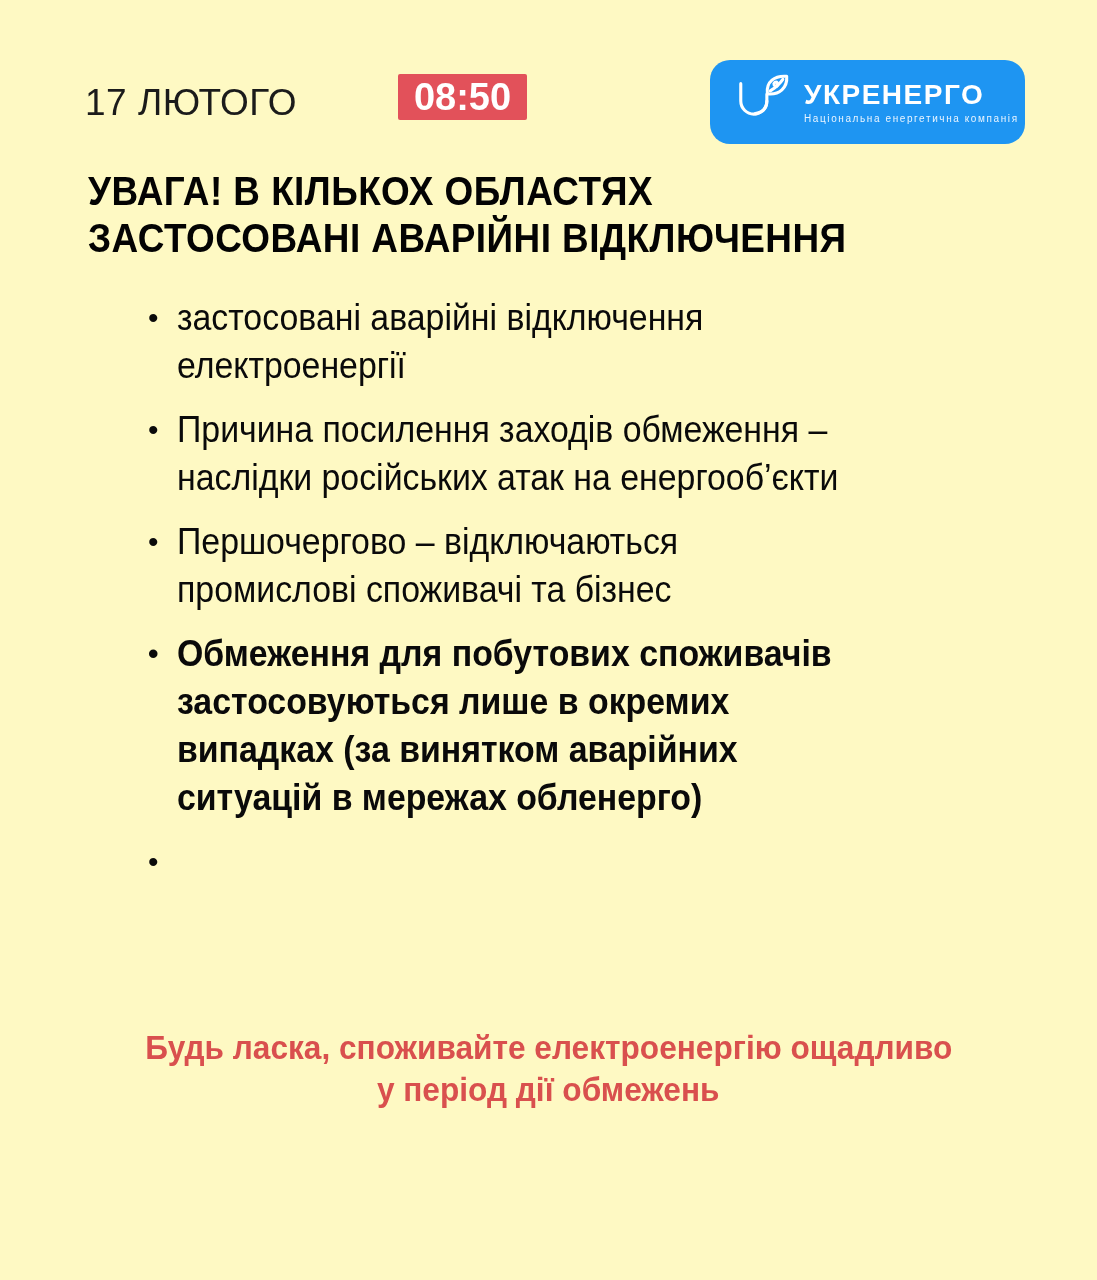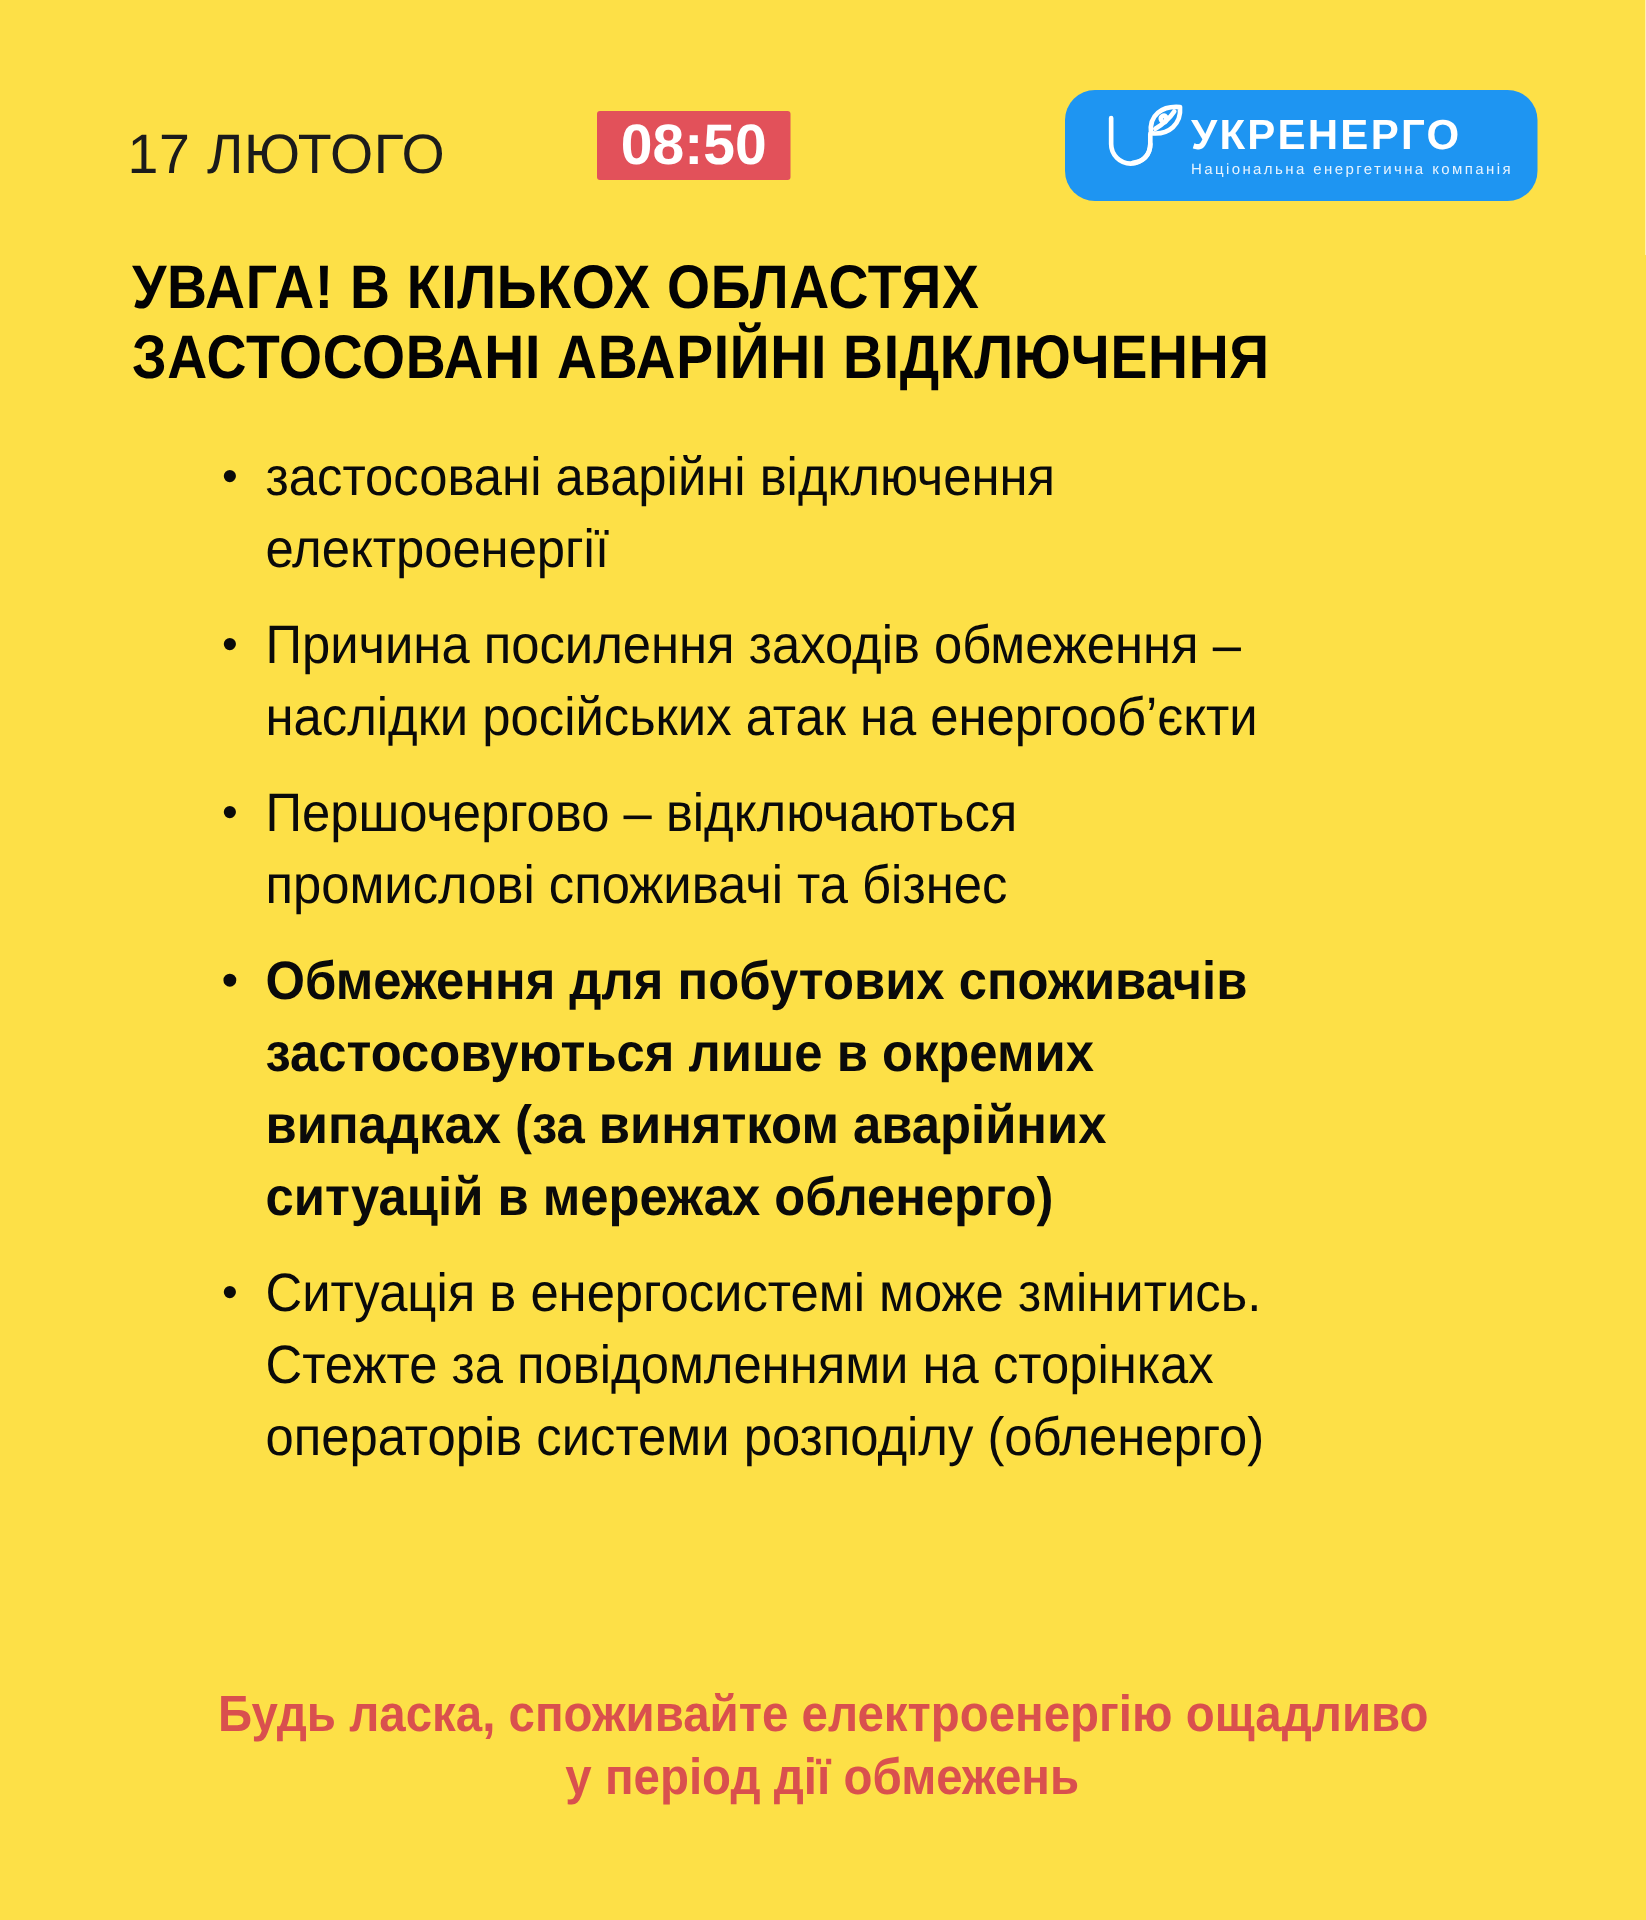--- a/index.html
+++ b/index.html
@@ -30,26 +30,26 @@
     width: 129px; height: 46px;
     display: flex; align-items: center; justify-content: center;
     color: #ffffff;
     font-weight: 700;
     font-size: 38px;
     border-radius: 2px;
   }
   .logo {
     position: absolute;
     left: 710px; top: 60px;
-    width: 315px; height: 74px;
+    width: 315px; height: 84px;
     border-radius: 20px;
     display: flex; align-items: center;
     box-sizing: border-box;
     padding: 0 14px 0 22px;
-    gap: 0;
+    gap: 10px;
   }
   .logo-mark { flex: 0 0 auto; width: 62px; height: 58px; }
   .logo-text { display: flex; flex-direction: column; min-width: 0; }
   .logo-title {
     color: #ffffff;
     font-weight: 700;
     font-size: 28px;
     letter-spacing: 1.5px;
     line-height: 30px;
     white-space: nowrap;
@@ -107,21 +107,21 @@
     text-align: center;
     font-weight: 700;
     font-size: 34px;
     line-height: 42px;
   }
   .f-line { height: 42px; }
 </style>
 </head>
 <body>
 
-<div class="page" style="background: #fde047;">
+<div class="page" style="background: #fef9c3;">
 
   <div class="date">17 ЛЮТОГО</div>
 
   <div class="time-badge" style="background: rgb(226, 81, 90); color: rgb(255, 255, 255);">
     <span>08:50</span>
   </div>
 
   <div class="logo" style="background: rgb(30, 149, 242);">
     <span class="logo-mark">
       <svg viewBox="0 0 64 60" width="62" height="58" fill="none" stroke="#ffffff" stroke-width="3.2" stroke-linecap="round" stroke-linejoin="round">
@@ -177,25 +177,20 @@
         <span class="dot">•</span>
         <div>
           <div class="b-line"><span class="cond cond-b"><span>Обмеження для побутових споживачів</span></span></div>
           <div class="b-line"><span class="cond cond-b"><span>застосовуються лише в окремих</span></span></div>
           <div class="b-line"><span class="cond cond-b"><span>випадках (за винятком аварійних</span></span></div>
           <div class="b-line"><span class="cond cond-b"><span>ситуацій в мережах обленерго)</span></span></div>
         </div>
       </li>
       <li class="bullet">
         <span class="dot">•</span>
-        <div>
-          <div class="b-line"><span class="cond cond-b"><span>Ситуація в енергосистемі може змінитись.</span></span></div>
-          <div class="b-line"><span class="cond cond-b"><span>Стежте за повідомленнями на сторінках</span></span></div>
-          <div class="b-line"><span class="cond cond-b"><span>операторів системи розподілу (обленерго)</span></span></div>
-        </div>
       </li>
     </ul>
 
   <div class="footer" style="color: rgb(217, 80, 78);">
     <div class="f-line">
       <span class="cond cond-f">Будь ласка, споживайте електроенергію ощадливо</span>
     </div>
     <div class="f-line">
       <span class="cond cond-f">у період дії обмежень</span>
     </div>

